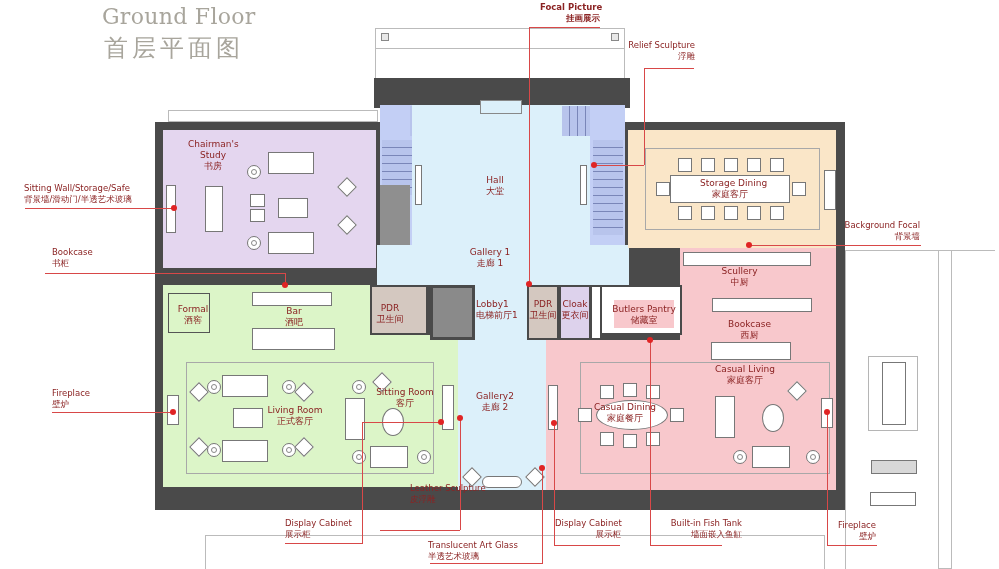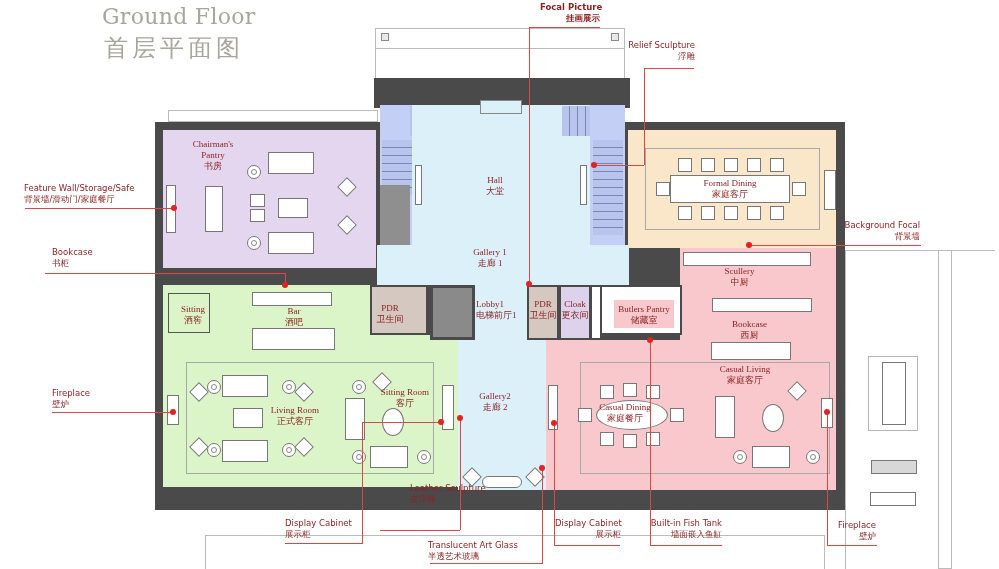--- a/index.html
+++ b/index.html
@@ -9,21 +9,21 @@
   .title-cn{left:104px;top:32px;font-family:"DejaVu Serif",serif;font-size:24px;color:#a8a59c;letter-spacing:4px;}
   .room{position:absolute;}
   .wall{position:absolute;background:#4a4a4a;}
   .ol{position:absolute;border:1px solid #b5b5b5;box-sizing:border-box;}
   .rug{position:absolute;border:1px solid #a8a8a8;box-sizing:border-box;}
   .furn{position:absolute;background:#ffffff;border:1px solid #777;box-sizing:border-box;}
   .chair{position:absolute;width:14px;height:14px;background:#fff;border:1px solid #777;box-sizing:border-box;}
   .chair.rot{transform:rotate(45deg);}
   .lamp{position:absolute;width:14px;height:14px;border:1px solid #777;border-radius:50%;background:#fff;box-sizing:border-box;}
   .lamp::after{content:"";position:absolute;left:3px;top:3px;width:6px;height:6px;border:1px solid #888;border-radius:50%;box-sizing:border-box;}
-  .rlabel{position:absolute;color:#8b2323;font-size:9px;line-height:11px;text-align:center;white-space:nowrap;font-family:Liberation Serif, serif;}
+  .rlabel{position:absolute;color:#8b2323;font-size:9px;line-height:11px;text-align:center;white-space:nowrap;}
   .ann{position:absolute;color:#8b2323;font-size:8.5px;line-height:11px;white-space:nowrap;}
   .ann.right{text-align:right;}
   .hline{position:absolute;height:1px;background:#d84848;}
   .vline{position:absolute;width:1px;background:#d84848;}
   .dot{position:absolute;width:6px;height:6px;border-radius:50%;background:#e02424;margin:-3px 0 0 -3px;}
   .stair{position:absolute;background:repeating-linear-gradient(0deg,#b8c4ec 0,#b8c4ec 7px,#7a86b8 7px,#7a86b8 8px);}
   .stairv{position:absolute;background:repeating-linear-gradient(90deg,#b8c4ec 0,#b8c4ec 7px,#7a86b8 7px,#7a86b8 8px);}
   .door{position:absolute;border:1px solid #888;border-top:none;border-radius:0 0 50% 50%;}
   .win{position:absolute;background:#e8e8e8;border:1px solid #888;box-sizing:border-box;}
   .ext{position:absolute;border:1px solid #bbb;box-sizing:border-box;}
@@ -158,37 +158,37 @@
 <div class="furn" style="left:548px;top:385px;width:10px;height:45px;"></div>
 <div class="furn" style="left:821px;top:398px;width:12px;height:30px;"></div>
 
 <div class="ol" style="left:868px;top:356px;width:50px;height:75px;"></div>
 <div class="furn" style="left:882px;top:362px;width:24px;height:63px;"></div>
 <div class="furn" style="left:871px;top:460px;width:46px;height:14px;background:#d8d8d8;"></div>
 <div class="furn" style="left:870px;top:492px;width:46px;height:14px;"></div>
 
 <div class="rlabel" style="left:188px;top:139px;width:50px;">
   <div>Chairman's</div>
-  <div>Pantry</div>
+  <div>Study</div>
   <div>书房</div>
 </div>
 <div class="rlabel" style="left:475px;top:175px;width:40px;">
   <div>Hall</div>
   <div>大堂</div>
 </div>
 <div class="rlabel" style="left:700px;top:178px;width:60px;">
-  <div>Formal Dining</div>
+  <div>Storage Dining</div>
   <div>家庭客厅</div>
 </div>
 <div class="rlabel" style="left:465px;top:247px;width:50px;">
   <div>Gallery 1</div>
   <div>走廊 1</div>
 </div>
 <div class="rlabel" style="left:176px;top:304px;width:34px;">
-  <div>Sitting</div>
+  <div>Formal</div>
   <div>酒窖</div>
 </div>
 <div class="rlabel" style="left:279px;top:306px;width:30px;">
   <div>Bar</div>
   <div>酒吧</div>
 </div>
 <div class="rlabel" style="left:372px;top:303px;width:36px;">
   <div>PDR</div>
   <div>卫生间</div>
 </div>
@@ -248,22 +248,22 @@
 <div class="ann right" style="left:625px;top:40px;width:70px;">
   <div>Relief Sculpture</div>
   <div>浮雕</div>
 </div>
 <div class="hline" style="left:644px;top:68px;width:50px;"></div>
 <div class="vline" style="left:644px;top:68px;height:97px;"></div>
 <div class="hline" style="left:594px;top:165px;width:50px;"></div>
 <div class="dot" style="left:594px;top:165px;"></div>
 
 <div class="ann" style="left:24px;top:183px;">
-  <div>Feature Wall/Storage/Safe</div>
-  <div>背景墙/滑动门/家庭餐厅</div>
+  <div>Sitting Wall/Storage/Safe</div>
+  <div>背景墙/滑动门/半透艺术玻璃</div>
 </div>
 <div class="hline" style="left:25px;top:208px;width:149px;"></div>
 <div class="dot" style="left:174px;top:208px;"></div>
 
 <div class="ann" style="left:52px;top:247px;">
   <div>Bookcase</div>
   <div>书柜</div>
 </div>
 <div class="hline" style="left:45px;top:273px;width:240px;"></div>
 <div class="vline" style="left:285px;top:273px;height:12px;"></div>
@@ -309,21 +309,21 @@
 <div class="dot" style="left:542px;top:468px;"></div>
 
 <div class="ann right" style="left:555px;top:518px;width:66px;">
   <div>Display Cabinet</div>
   <div>展示柜</div>
 </div>
 <div class="hline" style="left:554px;top:545px;width:66px;"></div>
 <div class="vline" style="left:554px;top:423px;height:122px;"></div>
 <div class="dot" style="left:554px;top:423px;"></div>
 
-<div class="ann right" style="left:650px;top:518px;width:72px;">
+<div class="ann right" style="left:650px;top:518px;width:72px;padding-left:20px;">
   <div>Built-in Fish Tank</div>
   <div>墙面嵌入鱼缸</div>
 </div>
 <div class="hline" style="left:650px;top:545px;width:72px;"></div>
 <div class="vline" style="left:650px;top:340px;height:205px;"></div>
 <div class="dot" style="left:650px;top:340px;"></div>
 
 <div class="ann right" style="left:820px;top:520px;width:56px;">
   <div>Fireplace</div>
   <div>壁炉</div>

